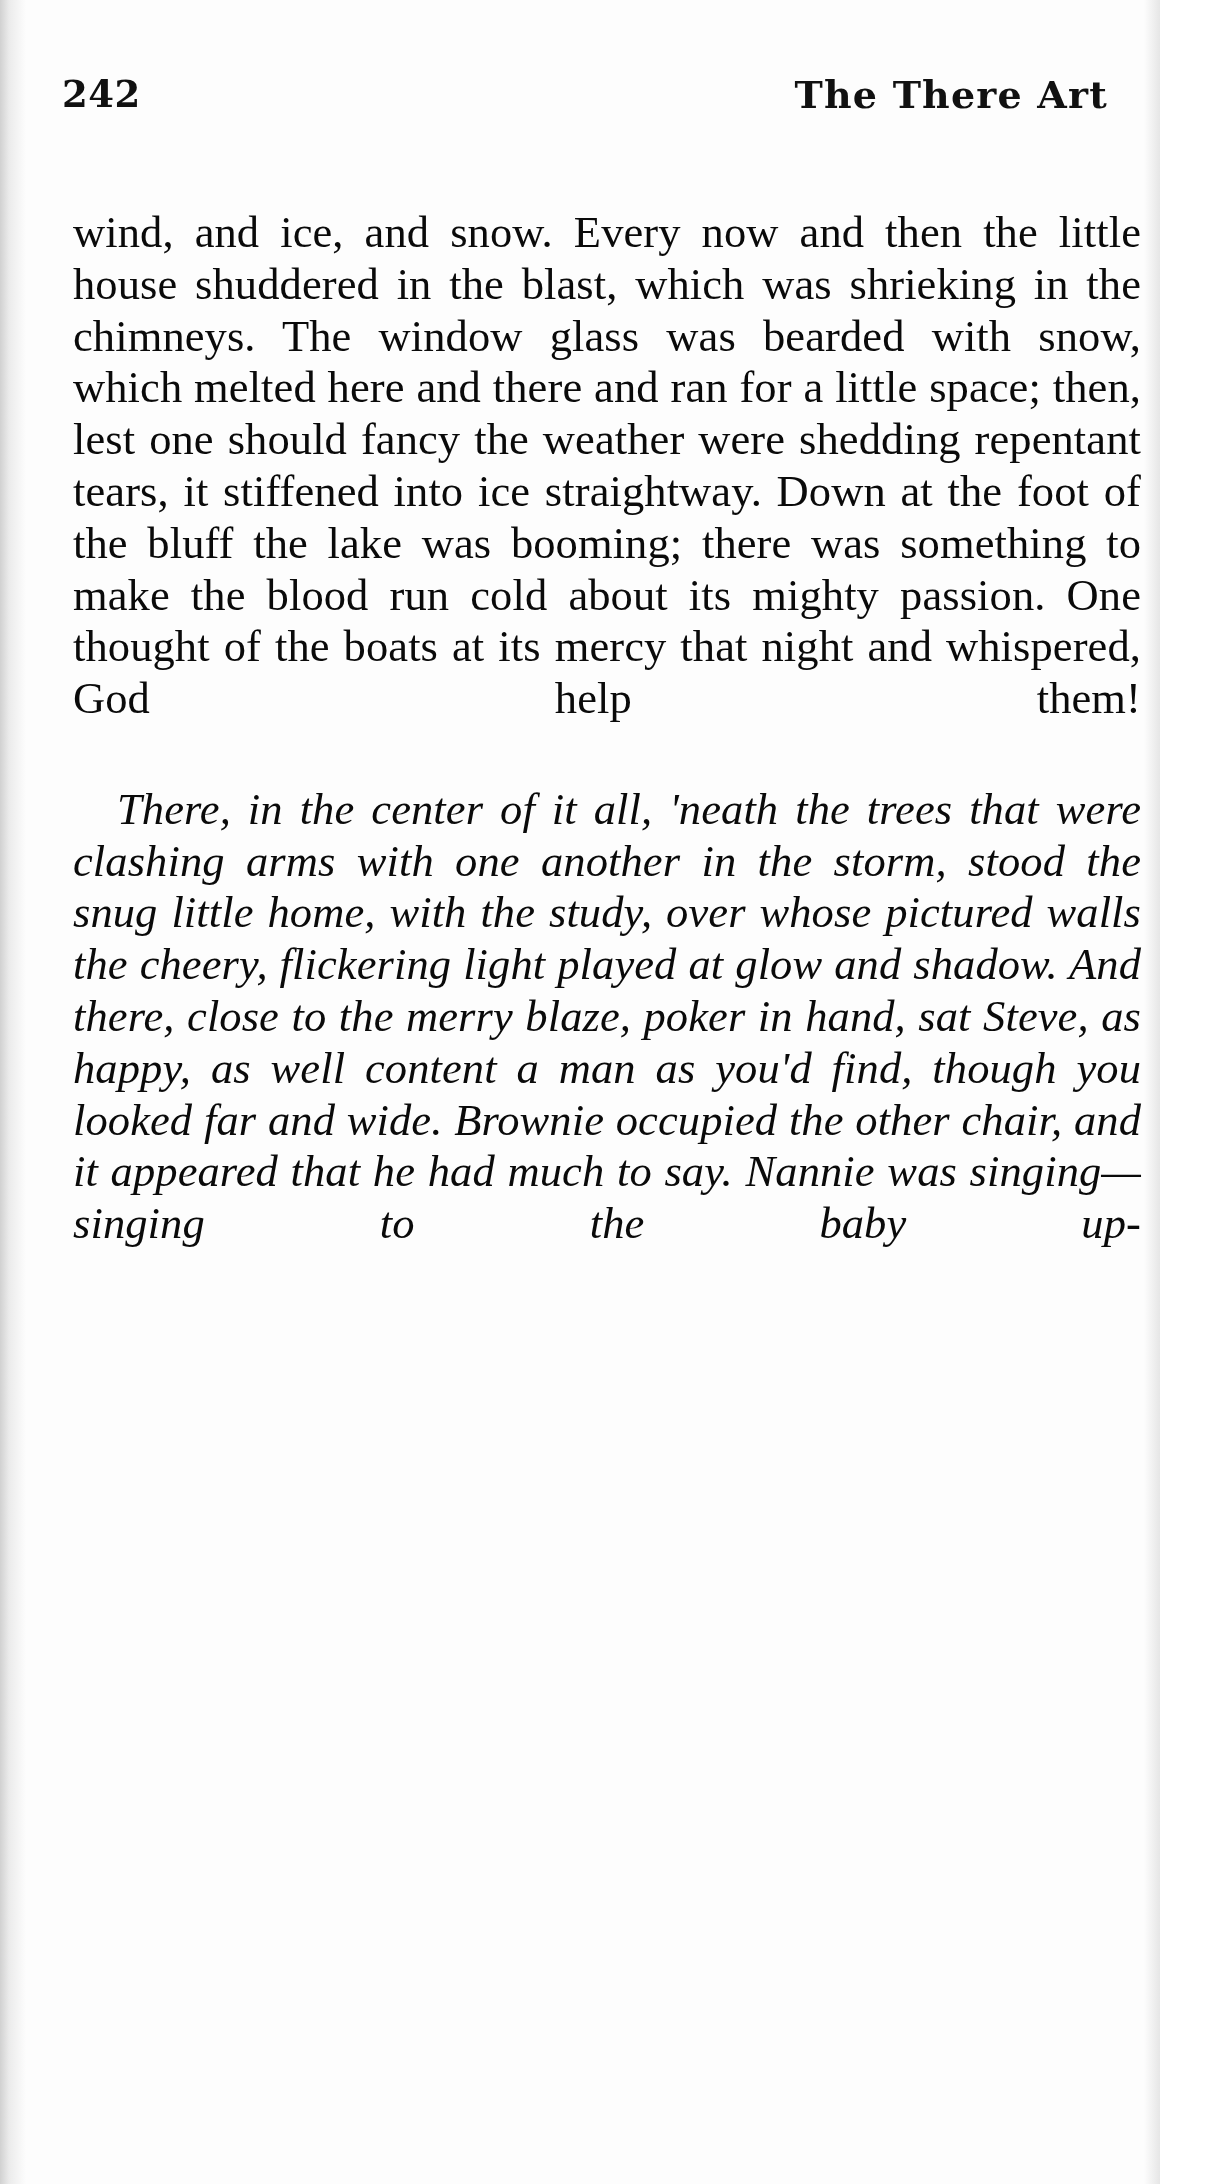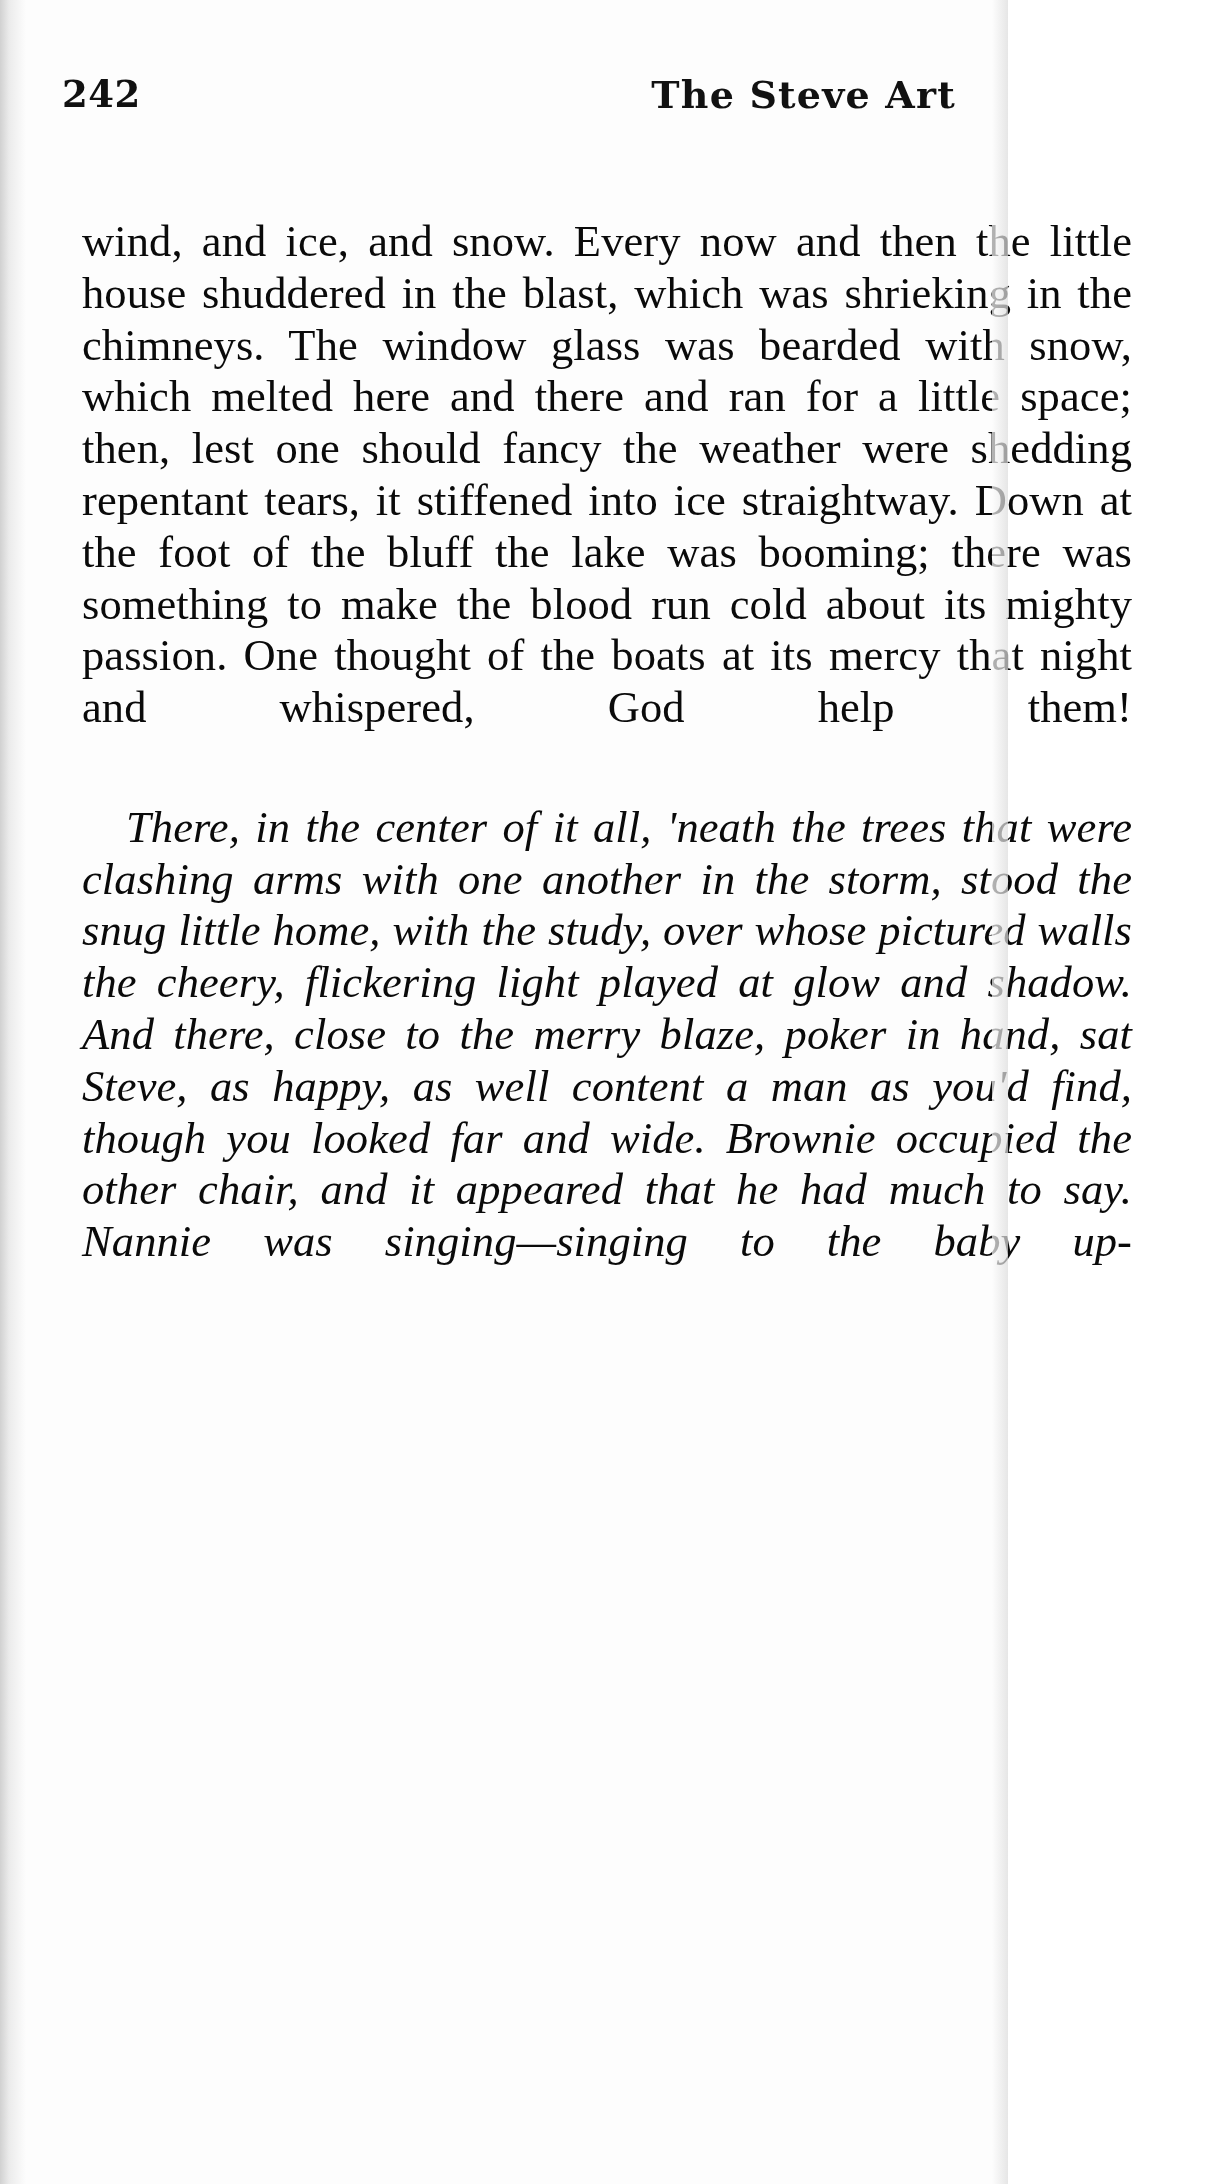--- a/index.html
+++ b/index.html
@@ -9,21 +9,21 @@
   }
   body {
     width: 1212px;
     height: 2184px;
     font-family: "Liberation Serif", serif;
     color: #0b0b0b;
     overflow: hidden;
   }
   .page {
     position: relative;
-    width: 1008px;
+    width: 1160px;
     height: 2184px;
     background: #fdfdfd;
     box-sizing: border-box;
   }
   
   .page::before {
     content: "";
     position: absolute;
     top: 0; left: 0;
     width: 26px; height: 100%;
@@ -67,21 +67,21 @@
     white-space: nowrap;
   }
 
   .body-text {
     position: absolute;
     top: 200px;
     left: 66px;
     width: 1082px;
   }
   .para {
-    margin: 16px;
+    margin: 7px;
     font-size: 44.5px;
     line-height: 51.8px;
     text-align: justify;
     text-justify: inter-word;
     letter-spacing: 0.1px;
     word-spacing: 0.5px;
     color: #0a0a0a;
   }
   .para.first {
     text-indent: 0;
@@ -97,21 +97,21 @@
     width: 100%;
   }
 </style>
 </head>
 <body>
 
 <div class="page">
 
   <div class="header">
     <div class="folio">242</div>
-    <div class="running-title">The Steve Art</div>
+    <div class="running-title">The There Art</div>
   </div>
 
   <div class="body-text">
     <p class="para first">wind, and ice, and snow.   Every now and then the little house shuddered in the blast, which was shrieking in the chimneys.   The window glass was bearded with snow, which melted here and there and ran for a little space; then, lest one should fancy the weather were shedding repentant tears, it stiffened into ice straightway.   Down at the foot of the bluff the lake was booming; there was something to make the blood run cold about its mighty passion.   One thought of the boats at its mercy that night and whispered, God help them!</p>
     <p class="para indent">There, in the center of it all, 'neath the trees that were clashing arms with one another in the storm, stood the snug little home, with the study, over whose pictured walls the cheery, flickering light played at glow and shadow.   And there, close to the merry blaze, poker in hand, sat Steve, as happy, as well content a man as you'd find, though you looked far and wide. Brownie occupied the other chair, and it appeared that he had much to say.   Nannie was singing—singing to the baby up-</p>
   </div>
 
 </div>
 
 </body></html>

